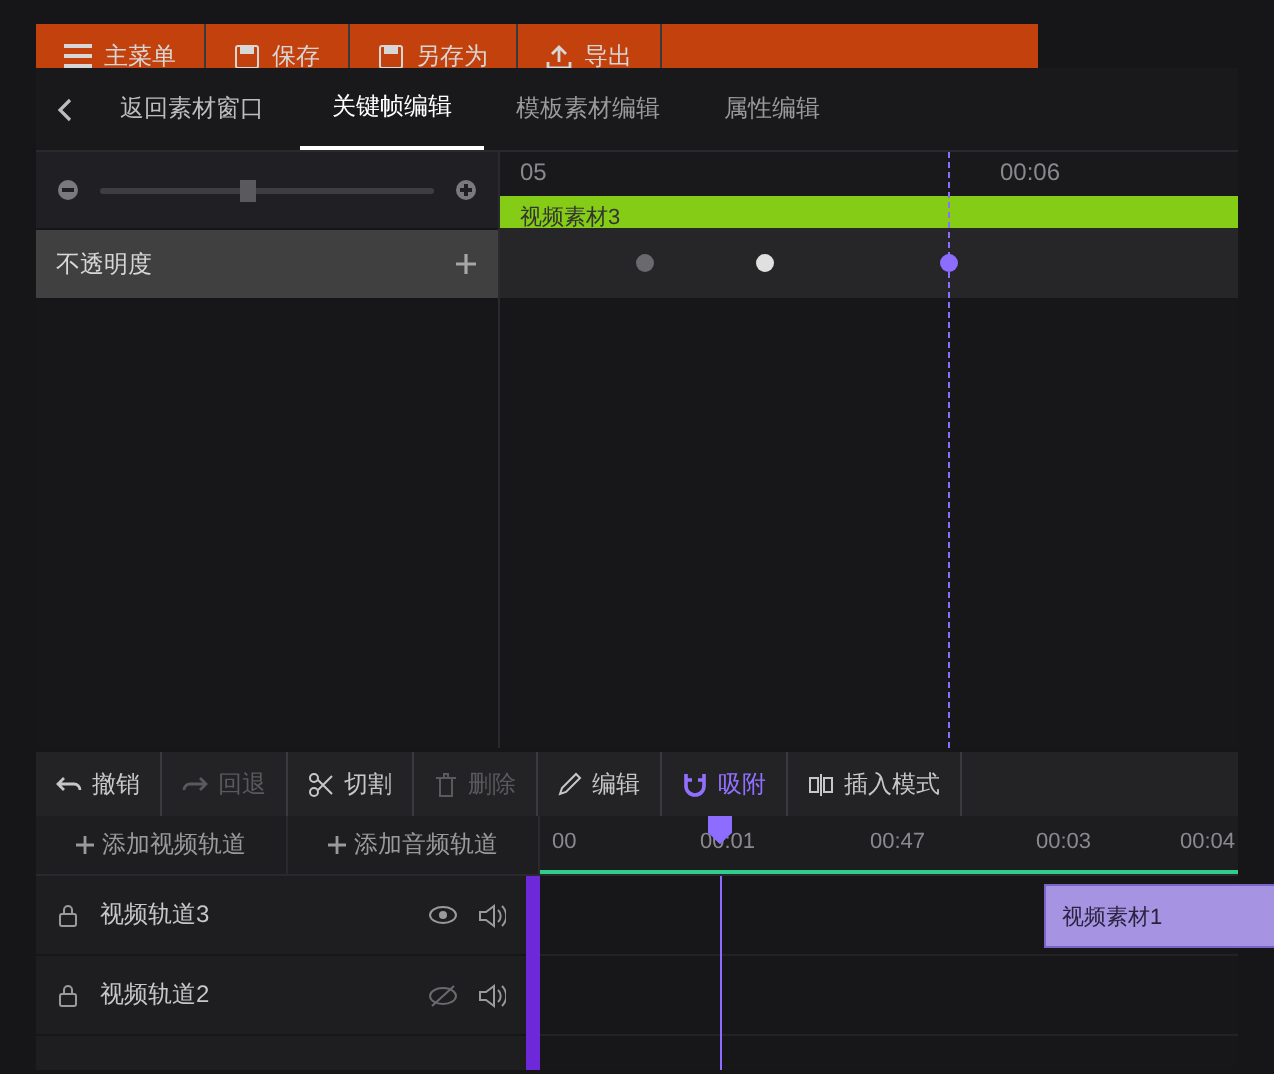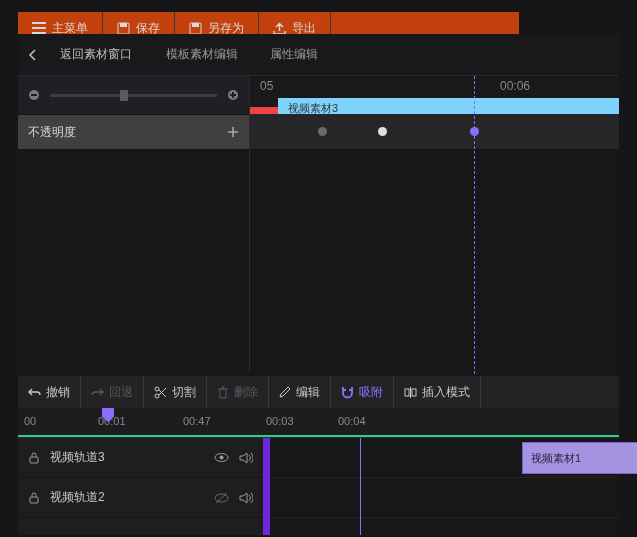--- a/index.html
+++ b/index.html
@@ -67,22 +67,22 @@
   }
   .prop-row svg { stroke:#a6a6a6; }
   .prop-left-rest { position:relative; background:#171719; height:calc(100% - 74px); }
 
   
   .kf-right { flex: 1; position: relative; background: #19191b; }
   .kf-ruler { height: 38px; border-bottom: 7px solid #ef4444; position: relative; color:#8a8a8e; }
   .kf-ruler span { position: absolute; top: 3px; }
   .kf-clip {
     position: absolute; left: 0; top: 22px; right: 0; height: 16px;
-    background: #7dd3fc; color: #333; font-size: 11px;
-    display: flex; align-items: center; padding-left: 10px; margin-left: 28px;
+    background: #84cc16; color: #333; font-size: 11px;
+    display: flex; align-items: center; padding-left: 10px;
   }
   .kf-track { position:absolute; top:38px; left:0; right:0; height:36px; background:#262629; border-bottom:1px solid #161618;}
   .kf-dot { position: absolute; width: 9px; height: 9px; border-radius: 50%; top: 51px; }
   .kf-rest { position:absolute; top:74px; left:0; right:0; bottom:0; background:#171719;}
   .playhead {
     position: absolute; top: 0; bottom: 0; left: 224px;
     border-left: 1px dashed #8c6dff;
   }
 
   
@@ -189,20 +189,23 @@
 </div>
 
 <div class="panel">
   <div class="tabs">
     <div class="back">
       <svg width="8" height="12">
           <path d="M7 1 2 6l5 5" fill="none" stroke="#bdbdbd" stroke-width="1.6"></path>
         </svg>
       <span>返回素材窗口</span>
     </div>
+    <div class="tab active">
+        <span>关键帧编辑</span>
+      </div>
     <div class="tab">
         <span>模板素材编辑</span>
       </div>
     <div class="tab">
         <span>属性编辑</span>
       </div>
   </div>
 
   <div class="panel-body">
 
@@ -292,20 +295,34 @@
         <rect x="1" y="3" width="4" height="7" stroke="#c7c7c7" fill="none"></rect>
         <rect x="8" y="3" width="4" height="7" stroke="#c7c7c7" fill="none"></rect>
         <path d="M6.5 1v11" stroke="#c7c7c7"></path>
       </svg>
     <span>插入模式</span>
   </div>
 </div>
 
 <div class="timeline">
   <div class="tl-header">
+    <div class="tl-header-left">
+      <div class="add-track">
+        <svg width="9" height="9">
+            <path d="M4.5 0v9M0 4.5h9" stroke="#9a9a9a" stroke-width="1.4"></path>
+          </svg>
+        <span>添加视频轨道</span>
+      </div>
+      <div class="add-track">
+        <svg width="9" height="9">
+            <path d="M4.5 0v9M0 4.5h9" stroke="#9a9a9a" stroke-width="1.4"></path>
+          </svg>
+        <span>添加音频轨道</span>
+      </div>
+    </div>
     <div class="tl-ruler">
       <span style="left:6px">00</span>
       <span style="left:80px">00:01</span>
       <span style="left:165px">00:47</span>
       <span style="left:248px">00:03</span>
       <span style="left:320px">00:04</span>
       <div class="baseline"></div>
       <div class="tl-playhead-flag" style="left:90px"></div>
     </div>
   </div>

